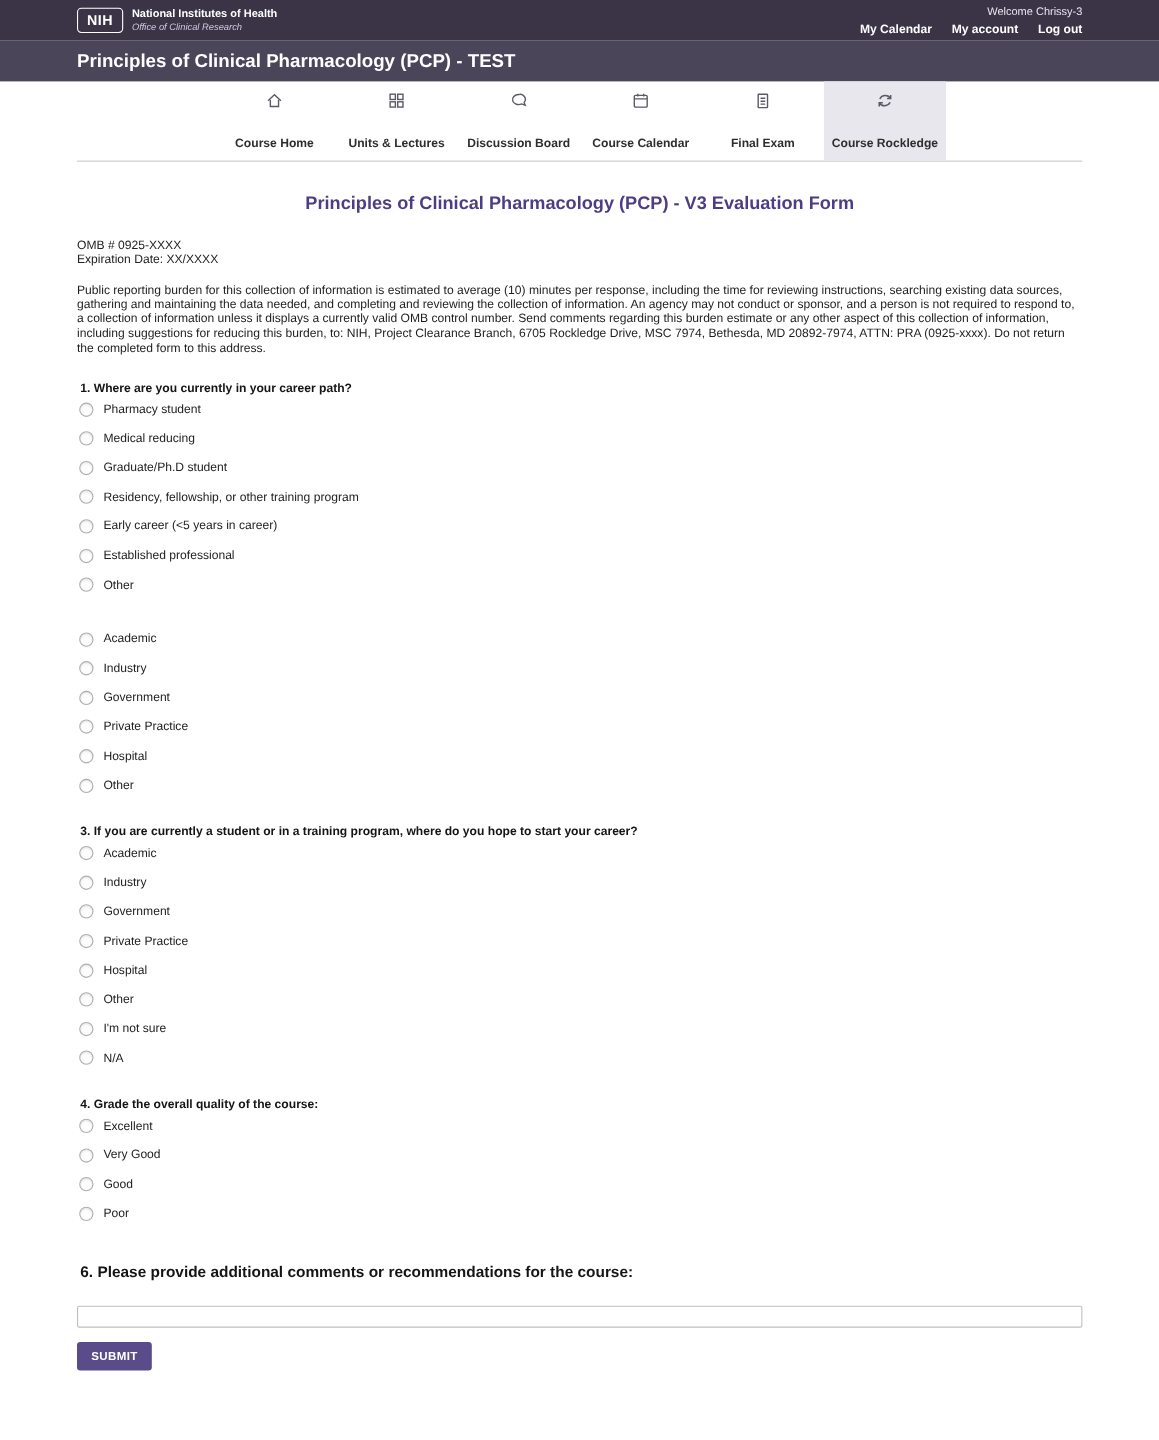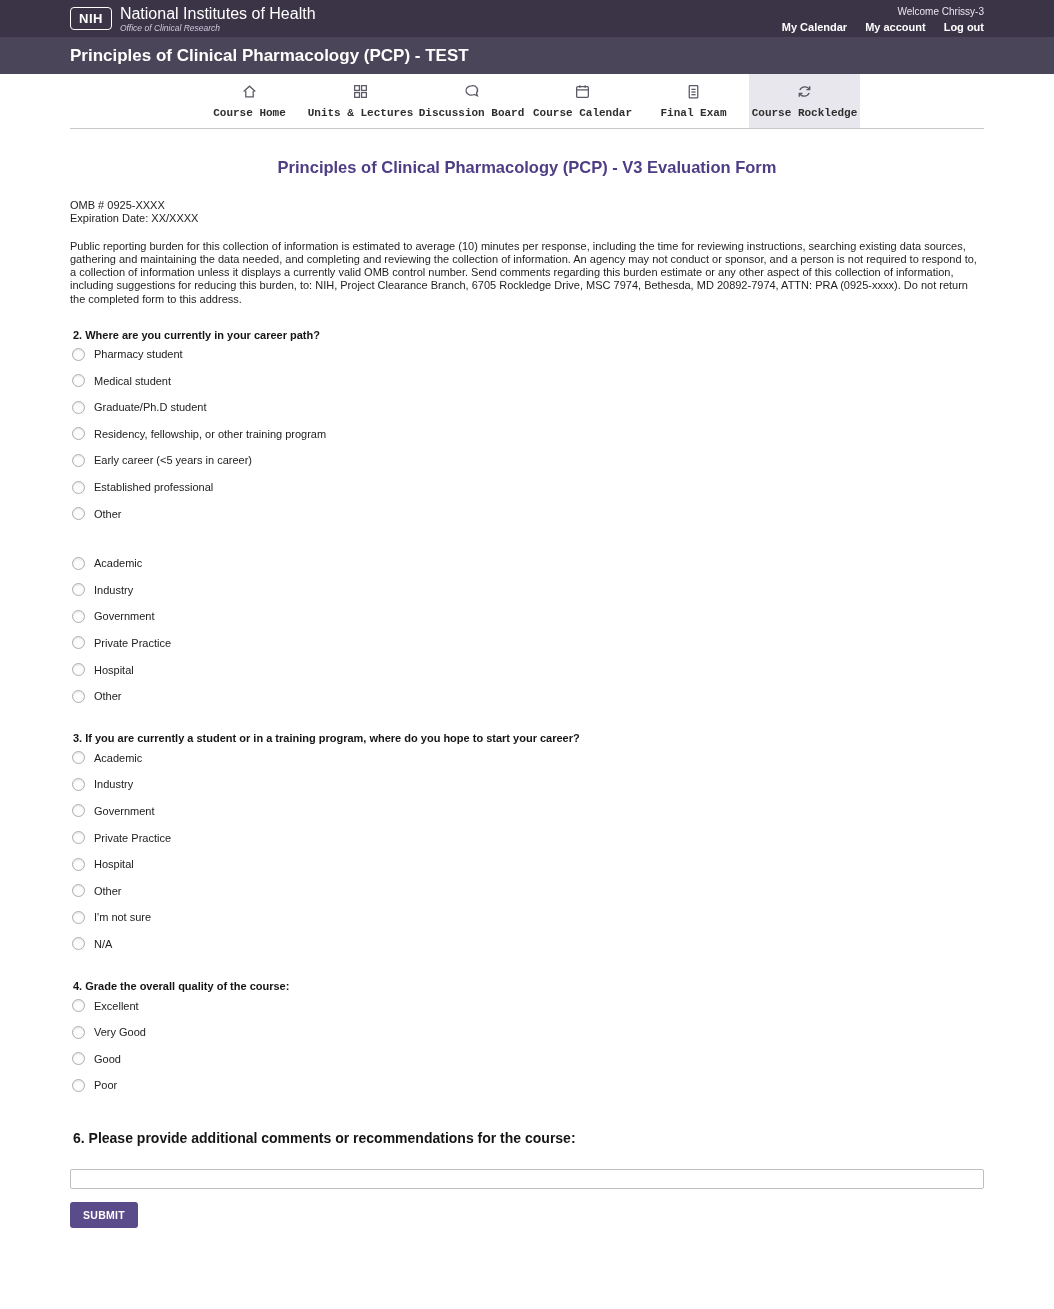--- a/index.html
+++ b/index.html
@@ -12,38 +12,38 @@
   }
   *{box-sizing:border-box;}
   body{margin:0;background:#fff;font-family:"Liberation Sans",sans-serif;color:#222;}
   .page{width:1054px;min-height:1309px;margin:0 auto;background:#fff;}
 
   
   .site-header{background:var(--header-bg);height:37px;display:flex;align-items:center;}
   .header-inner{width:914px;margin:16px auto;display:flex;justify-content:space-between;align-items:center;}
   .logo{display:flex;align-items:center;gap:8px;}
   .logo-mark{border:1.5px solid #fff;border-radius:4px;color:#fff;font-weight:bold;font-size:13px;padding:3px 8px;letter-spacing:.5px;}
-  .logo-title{color:#fff;font-size:16px;font-weight:normal;line-height:1.2;}
+  .logo-title{color:#fff;font-size:10px;font-weight:bold;line-height:1.2;}
   .logo-sub{color:#cfc9dd;font-size:8.5px;font-style:italic;line-height:1.2;}
   .header-right{display:flex;flex-direction:column;align-items:flex-end;align-self:flex-start;padding-top:2px;}
   .welcome{color:#e8e5f0;font-size:10px;}
   .header-links{display:flex;gap:18px;margin-top:4px;}
   .header-links a{color:#fff;font-size:11px;font-weight:bold;text-decoration:none;cursor:pointer;}
 
   
   .course-bar{background:var(--bar-bg);height:37px;display:flex;align-items:center;}
   .course-title{width:914px;margin:0 auto;color:#fff;font-size:17px;font-weight:bold;}
 
   
   .tabs-wrap{width:914px;margin:0 auto;border-bottom:1px solid #c9c9c9;}
   .tabs-row{display:flex;justify-content:center;}
   .tab{width:111px;padding:9px 0 9px;text-align:center;cursor:pointer;}
   .tab .icon{display:inline-block;height:17px;}
   .tab .icon svg{width:17px;height:17px;display:block;margin:0 auto;}
-  .tab-label{display:block;margin-top:3px;font-size:11px;font-weight:bold;color:#2e2e2e;font-family:Liberation Mono, monospace;}
+  .tab-label{display:block;margin-top:20px;font-size:11px;font-weight:bold;color:#2e2e2e;}
   .tab.active{background:var(--active-tab-bg);}
 
   
   .content{width:914px;margin:0 auto;}
   .form-title{text-align:center;color:var(--accent);font-size:16.5px;font-weight:bold;margin:29px 0 0;}
   .omb{margin-top:22px;font-size:11px;line-height:1.22;}
   .burden{margin-top:14px;font-size:11px;line-height:1.2;color:#1e1e1e;}
 
   .question{margin-top:23px;}
   .q-label{font-size:11px;font-weight:bold;padding-left:3px;color:#151515;}
@@ -155,28 +155,28 @@
 
     <div class="omb">
       <div>OMB # 0925-XXXX</div>
       <div>Expiration Date: XX/XXXX</div>
     </div>
 
     <p class="burden">Public reporting burden for this collection of information is estimated to average (10) minutes per response, including the time for reviewing instructions, searching existing data sources, gathering and maintaining the data needed, and completing and reviewing the collection of information. An agency may not conduct or sponsor, and a person is not required to respond to, a collection of information unless it displays a currently valid OMB control number. Send comments regarding this burden estimate or any other aspect of this collection of information, including suggestions for reducing this burden, to: NIH, Project Clearance Branch, 6705 Rockledge Drive, MSC 7974, Bethesda, MD 20892-7974, ATTN: PRA (0925-xxxx). Do not return the completed form to this address.</p>
 
     <div id="questions">
         <section class="question">
-          <div class="q-label">2. Where are you currently in your career path?</div>
+          <div class="q-label">1. Where are you currently in your career path?</div>
           <label class="option">
             <span class="radio"></span>
             <span class="opt-text">Pharmacy student</span>
           </label>
           <label class="option">
             <span class="radio"></span>
-            <span class="opt-text">Medical student</span>
+            <span class="opt-text">Medical reducing</span>
           </label>
           <label class="option">
             <span class="radio"></span>
             <span class="opt-text">Graduate/Ph.D student</span>
           </label>
           <label class="option">
             <span class="radio"></span>
             <span class="opt-text">Residency, fellowship, or other training program</span>
           </label>
           <label class="option">

